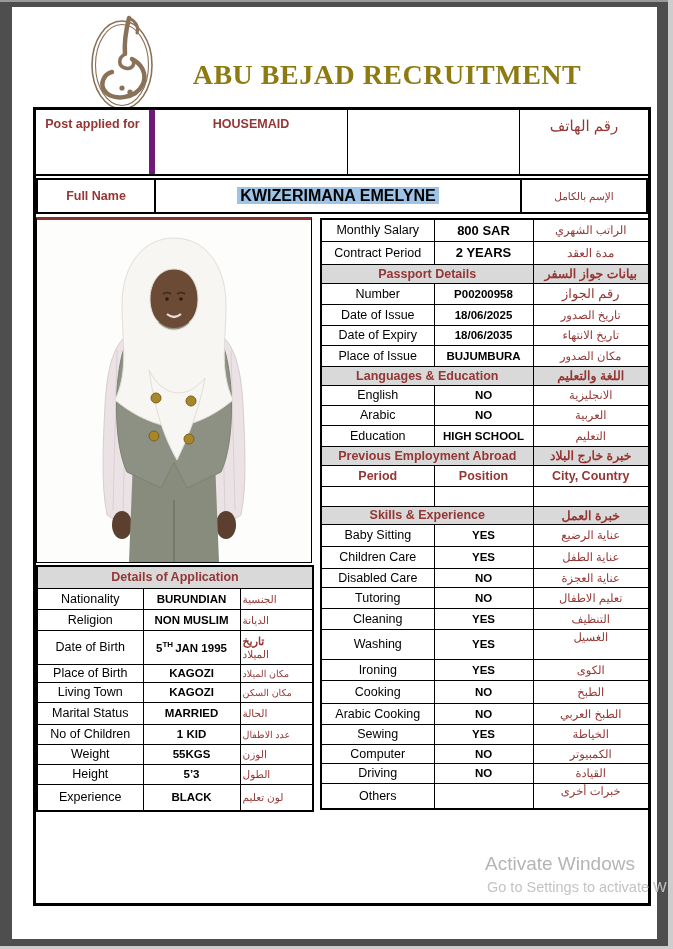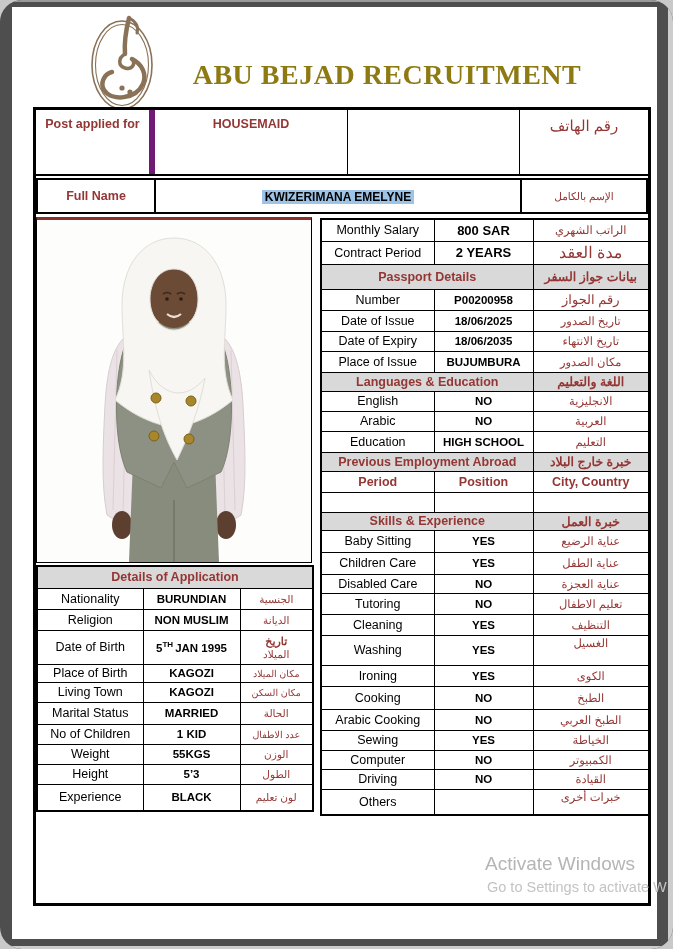--- a/index.html
+++ b/index.html
@@ -1,16 +1,16 @@
 <!DOCTYPE html>
 <html><head>
 <meta charset="utf-8">
 <style>
   html,body{margin:0;padding:0;background:#c9c9c9;font-family:"Liberation Sans",sans-serif;}
-  .screen{position:relative;width:673px;height:949px;background:#4e4e4e;overflow:hidden;border-radius:22px;}
+  .screen{position:relative;width:673px;height:949px;background:#4e4e4e;overflow:hidden;}
   .edge-right{position:absolute;top:0;right:0;width:5px;height:100%;background:#cdcdcd;}
   .edge-bottom{position:absolute;left:0;bottom:0;width:100%;height:3px;background:#cdcdcd;}
   .edge-top{position:absolute;left:0;top:0;width:100%;height:2px;background:#9a9a9a;}
   .page{position:absolute;left:12px;top:7px;width:645px;height:932px;background:#ffffff;}
 
   
   .logo{position:absolute;left:64px;top:5px;width:92px;height:102px;}
   .title{position:absolute;left:120px;top:52px;width:510px;text-align:center;
          font-family:"Liberation Serif",serif;font-weight:bold;font-size:28px;
          letter-spacing:.5px;color:#8d7a12;white-space:nowrap;}
@@ -30,37 +30,37 @@
   .redbold{color:#943634;font-weight:bold;font-size:12.5px;}
   .row1 .ar-lab{color:#943634;font-size:15px;direction:rtl;}
 
   .row2{position:absolute;left:24px;top:171px;width:612px;height:36px;display:flex;
         border:2px solid #000;box-sizing:border-box;background:#fff;align-items:center;}
   .row2 .c1{width:118px;border-right:2px solid #000;align-self:stretch;display:flex;
             align-items:center;justify-content:center;box-sizing:border-box;}
   .row2 .c2{width:364px;text-align:center;}
   .row2 .c3{flex:1;border-left:2px solid #000;align-self:stretch;display:flex;
             align-items:center;justify-content:center;box-sizing:border-box;}
-  .name-hl{background:#9dc3e6;color:#000;font-weight:bold;font-size:12px;padding:0 3px;white-space:nowrap;}
+  .name-hl{background:#9dc3e6;color:#000;font-weight:bold;font-size:16px;padding:0 3px;white-space:nowrap;}
   .ar-small{color:#943634;font-size:10.5px;direction:rtl;}
 
   
   .photobox{position:absolute;left:24px;top:210px;width:276px;height:346px;
             border:1px solid #000;border-top:3px solid #8b2f2b;box-sizing:border-box;background:#fff;overflow:hidden;}
 
   
   table.tbl{border-collapse:collapse;table-layout:fixed;position:absolute;background:#fff;
             border:2px solid #000;}
   table.tbl td{border:1px solid #000;padding:0 2px;overflow:hidden;vertical-align:middle;}
   .left-tbl{left:24px;top:558px;width:276px;}
   .right-tbl{left:308px;top:211px;width:328px;}
   td.l{font-size:12.5px;color:#000;text-align:center;}
   td.v{font-weight:bold;font-size:11.5px;text-align:center;color:#000;}
   td.a{font-size:11.5px;color:#943634;text-align:center;direction:rtl;}
-  td.a2{font-size:10.5px;color:#943634;text-align:center;direction:rtl;}
+  td.a2{font-size:10.5px;color:#943634;text-align:left;direction:rtl;}
   tr.sect td{background:#d9d9d9;color:#943634;font-weight:bold;font-size:12.5px;text-align:center;}
   tr.sect td.a{font-size:12.5px;margin-left:48px;}
   td.ph{color:#943634;font-weight:bold;font-size:12.5px;text-align:center;}
   sup.ord{font-size:8px;margin-right:2px;}
 
   
   .wm1{position:absolute;left:485px;top:853px;font-size:19px;color:#b5b5b5;white-space:nowrap;}
   .wm2{position:absolute;left:487px;top:879px;font-size:14.5px;color:#c3c3c3;white-space:nowrap;}
 </style>
 </head>
@@ -223,23 +223,23 @@
         </colgroup>
       <tbody>
           <tr style="height:22px">
         <td class="l">Monthly Salary</td>
         <td class="v" style="font-size:13px">800 SAR</td>
         <td class="a">الراتب الشهري</td>
       </tr>
       <tr style="height:23px">
         <td class="l">Contract Period</td>
         <td class="v" style="font-size:13px">2 YEARS</td>
-        <td class="a" style="font-size:16px">مدة العقد</td>
-      </tr>
-      <tr class="sect" style="height:25px">
+        <td class="a" style="font-size:12px">مدة العقد</td>
+      </tr>
+      <tr class="sect" style="height:19px">
         <td colspan="2">Passport Details</td>
         <td class="a">بيانات جواز السفر</td>
       </tr>
       <tr style="height:21px">
         <td class="l">Number</td>
         <td class="v">P00200958</td>
         <td class="a" style="font-size:13px">رقم الجواز</td>
       </tr>
       <tr style="height:21px">
         <td class="l">Date of Issue</td>

